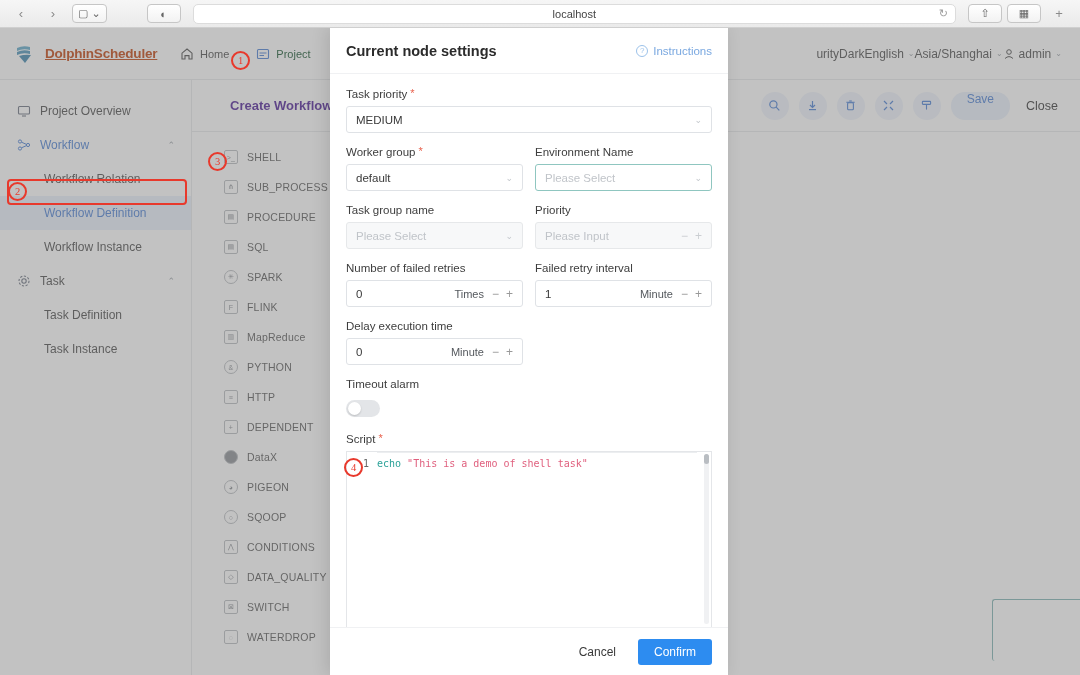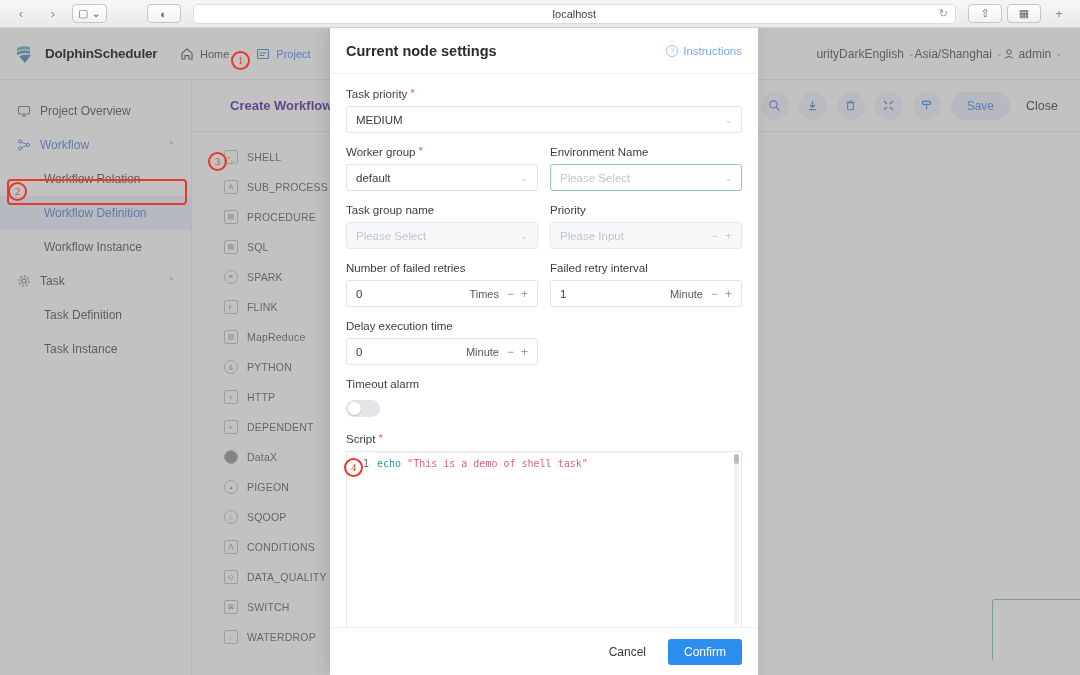--- a/index.html
+++ b/index.html
@@ -43,26 +43,26 @@
     background: #f4f6f8; overflow: hidden;
   }
 
   
   .app-header {
     height: 52px; background: #ffffff; border-bottom: 1px solid #e8eaec;
     display: flex; align-items: center; padding: 0 14px; gap: 0px;
   }
   .logo-wrap { display: flex; align-items: center; gap: 5px; width: 152px; }
   .logo-mark { width: 26px; height: 26px; position: relative; flex: 0 0 auto; }
-  .brand { font-size: 13.5px; font-weight: bold; color: #000000; letter-spacing: -.2px; }
+  .brand { font-size: 13.5px; font-weight: bold; color: #c2410c; letter-spacing: -.2px; text-decoration: underline; }
   .nav-item {
     display: flex; align-items: center; gap: 6px; padding: 0 13px; height: 52px;
     font-size: 11px; color: #4a4a4a; position: relative;
   }
-  .nav-item.active { color: #3b82f6; }
+  .nav-item.active { color: #14532d; }
   .nav-ico { width: 15px; height: 15px; display: inline-flex; align-items: center; justify-content: center; }
   .header-right { margin-left: auto; display: flex; align-items: center; padding-right: 4px; }
   .hr-item { font-size: 12px; color: #4a4a4a; display: flex; align-items: center; gap: 4px; }
   .caret { font-size: 8px; color: #9aa0a6; }
 
   
   .app-body { display: flex; height: 595px; }
   .sidebar {
     width: 192px; background: #ffffff; border-right: 1px solid #e8eaec;
     padding-top: 14px; flex: 0 0 auto;
@@ -85,21 +85,21 @@
     padding: 0 16px; position: relative;
   }
   .wf-title { font-size: 13px; font-weight: bold; color: #4c1d95; margin-left: 22px; }
   .tool-right { margin-left: auto; display: flex; align-items: center; gap: 10px; }
   .circ-btn {
     width: 28px; height: 28px; border-radius: 50%; background: #eef3fb;
     display: flex; align-items: center; justify-content: center; color: #4a7fd4; font-size: 12px;
   }
   .pill-btn {
     height: 28px; padding: 0 16px; border-radius: 14px; background: #e9f0fb;
-    color: #4a7fd4; font-size: 12px; display: flex; align-items: center;
+    color: #4a7fd4; font-size: 12px; display: flex; 
   }
   .plain-btn { font-size: 12.5px; color: #333; padding: 0 6px; }
 
   
   .palette {
     position: absolute; top: 52px; left: 0; width: 148px; bottom: 0;
     background: #ffffff; border-right: 5px solid #ec4899; padding-top: 10px;
   }
   .task-item {
     height: 30px; display: flex; align-items: center; gap: 9px; padding-left: 32px;
@@ -124,21 +124,21 @@
   }
 
   
   .dimmer {
     position: absolute; top: 28px; left: 0; width: 1080px; height: 647px;
     background: rgba(120,120,120,0.45); z-index: 30;
   }
 
   
   .modal {
-    position: absolute; left: 330px; top: 28px; width: 428px; height: 647px;
+    position: absolute; left: 330px; top: 28px; width: 398px; height: 647px;
     background: #ffffff; z-index: 40; display: flex; flex-direction: column;
     box-shadow: -3px 0 16px rgba(0,0,0,.12);
   }
   .modal-head {
     height: 46px; display: flex; align-items: center; padding: 0 16px;
     border-bottom: 1px solid #f0f1f3; flex: 0 0 auto;
   }
   .modal-title { font-size: 14.5px; font-weight: bold; color: #2b2b2b; }
   .instructions {
     margin-left: auto; display: flex; align-items: center; gap: 5px;

